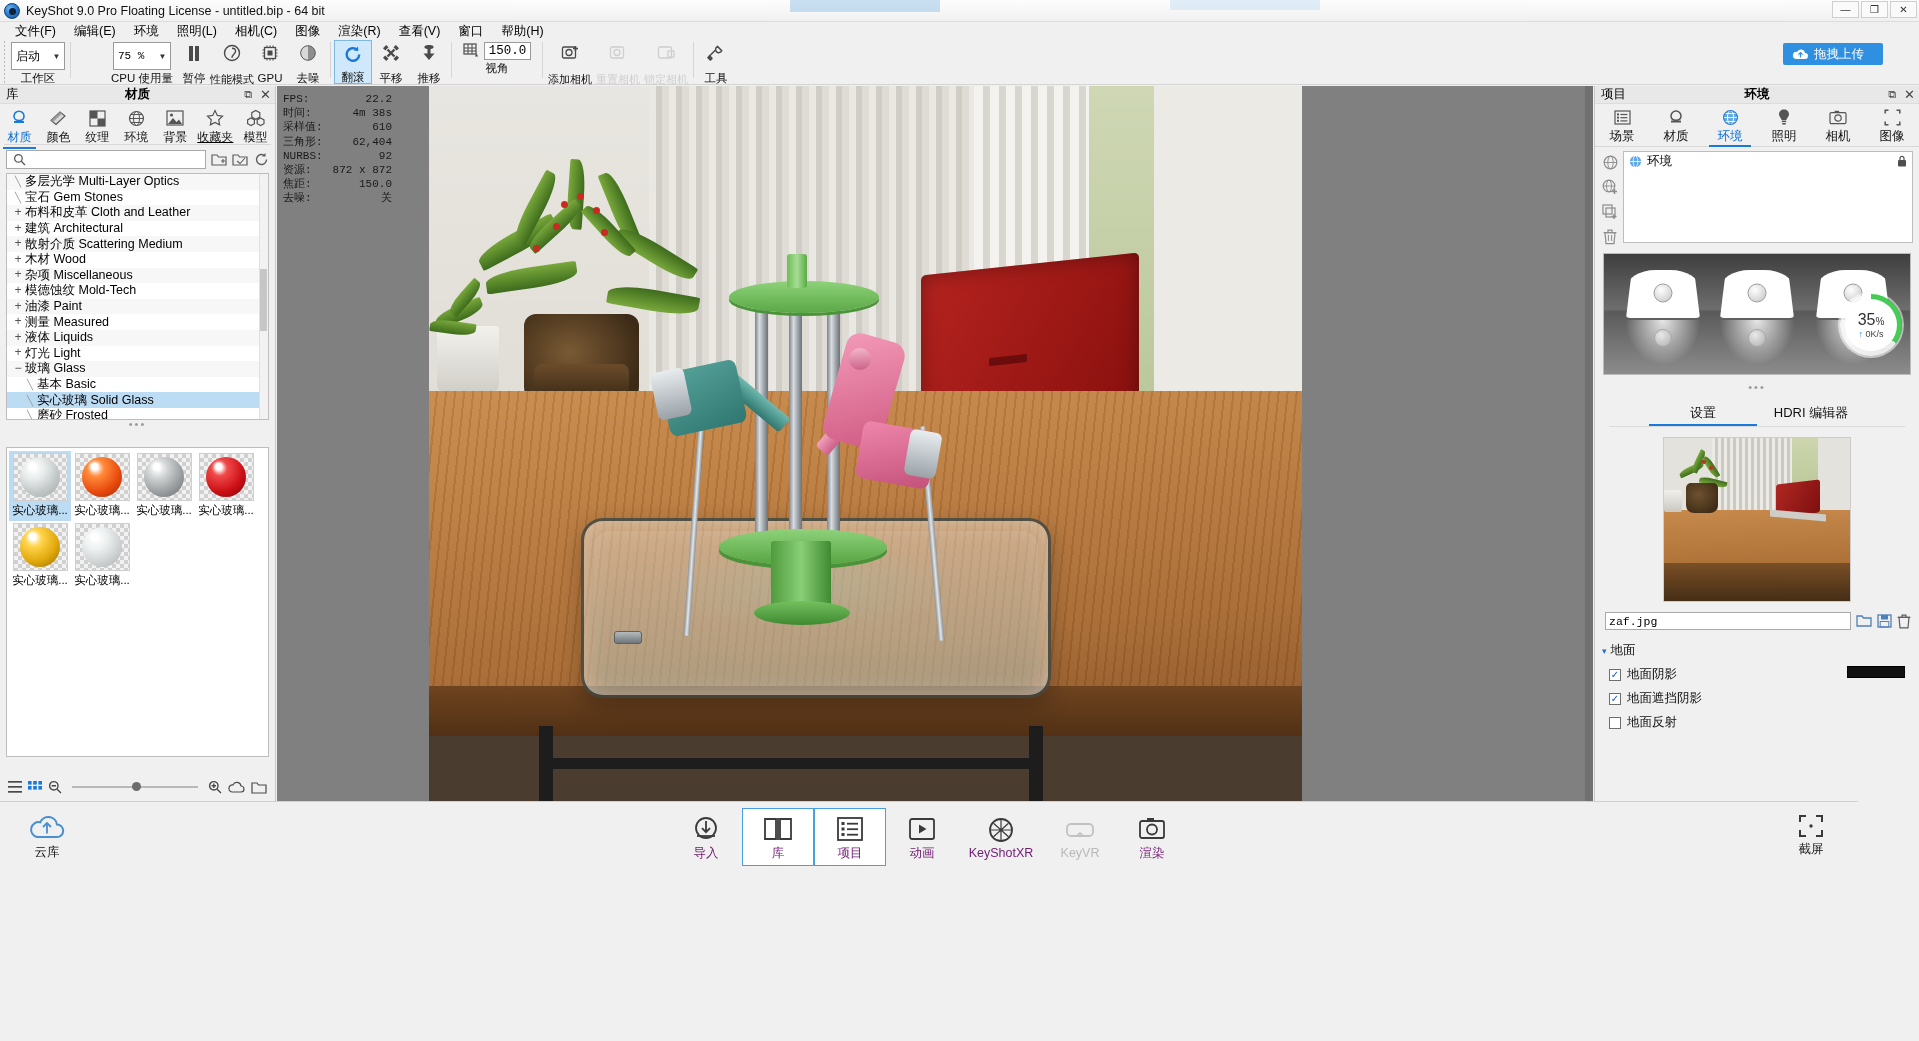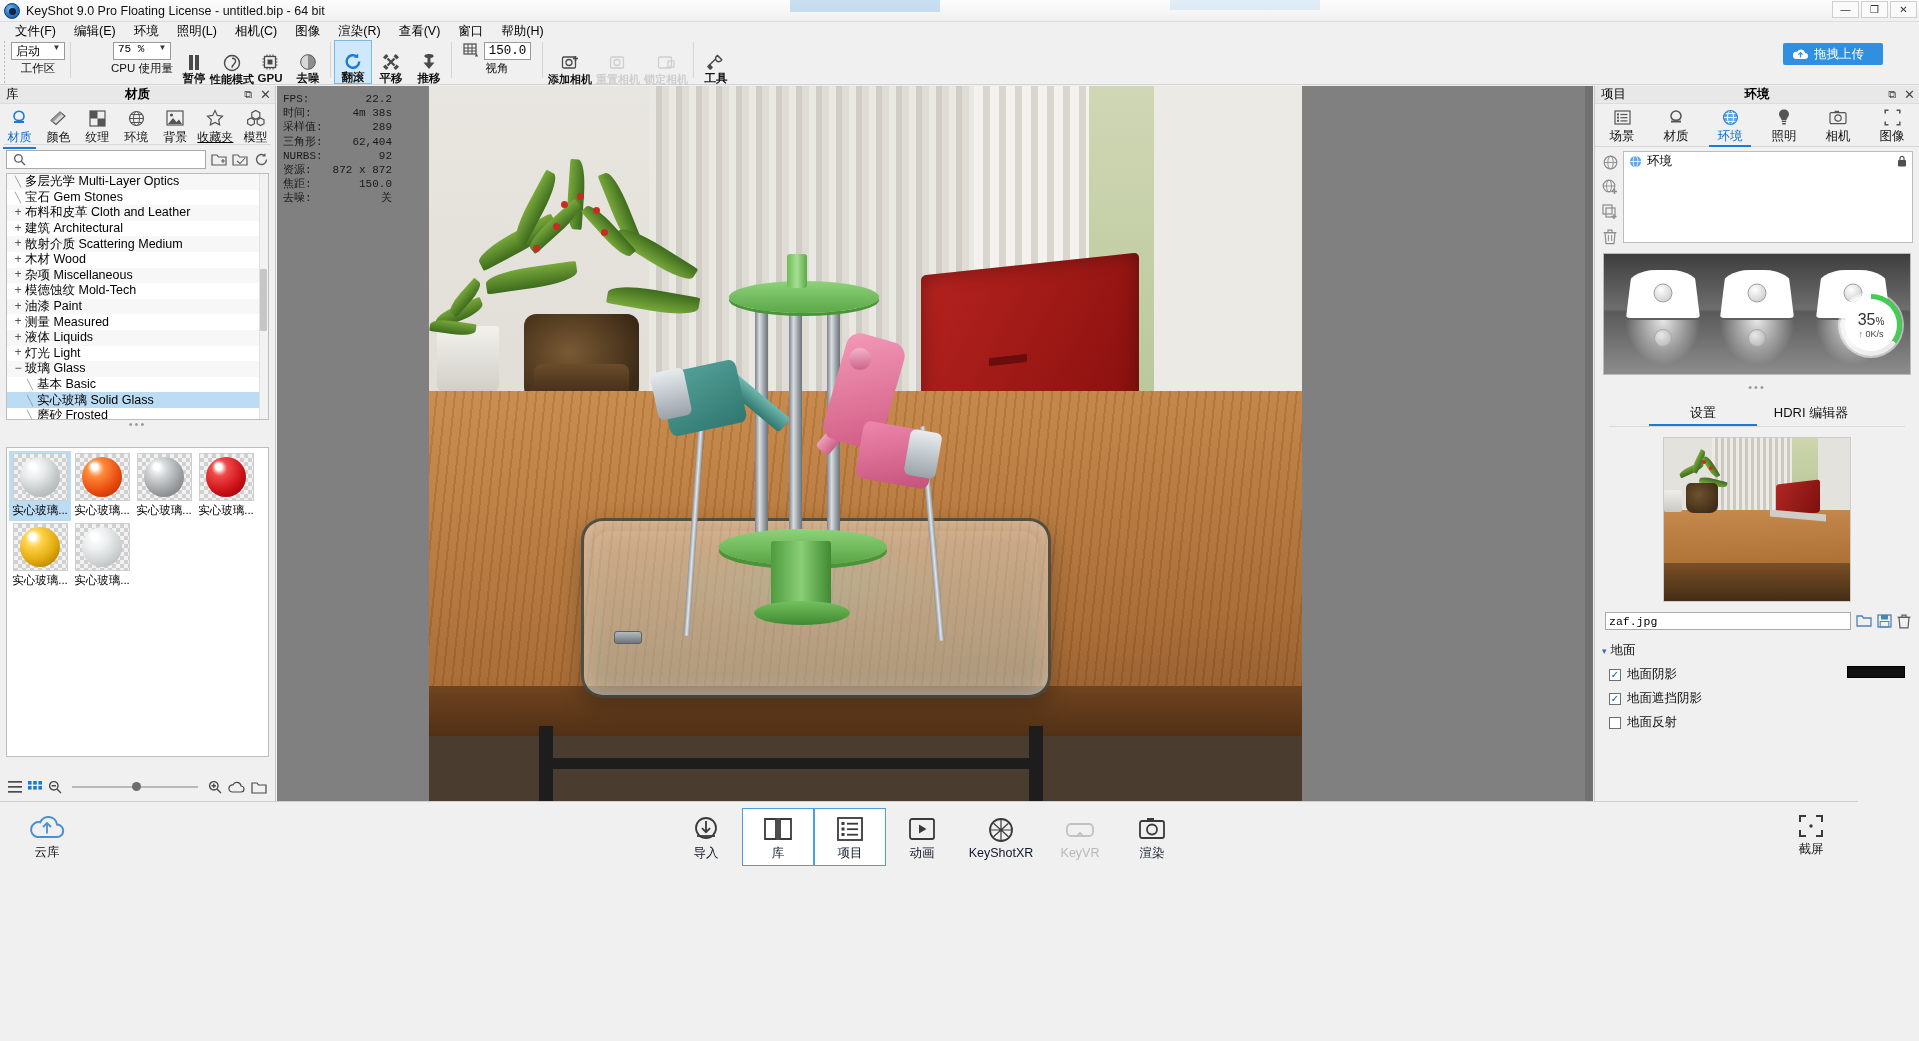--- a/index.html
+++ b/index.html
@@ -63,31 +63,31 @@
   }
   .tb-grip {
     width:7px; height:42px; margin-top:1px; margin-left:2px;
     background-image: radial-gradient(#b8b8b8 1px, transparent 1px);
     background-size: 3px 4px; background-position: 1px 3px; background-repeat: repeat-y;
   }
   .tb-group { display:flex; align-items:flex-start; height:44px; }
   .tb-sep { width:1px; height:36px; background:#d5d5d5; margin: 2px 3px 0 3px; }
   .tb-cell {
     width:38px; height:44px; display:flex; flex-direction:column;
-    align-items:center; justify-content:flex-end; padding-top:2px; position:relative;font-weight:bold;
+    align-items:center; justify-content:space-between; padding-top:2px; position:relative;
   }
   .tb-cell.wide { width: 48px; }
   .tb-cell .ic { height:22px; display:flex; align-items:center; justify-content:center; }
   .tb-cell .lb { font-size:11.5px; color:#111; line-height:11px; text-align:center; white-space:nowrap; }
   .tb-cell .lb.two { line-height:10.5px; }
   .tb-cell.active { background:#cfe8fb; border:1px solid #7eb9e6; }
   .tb-cell.dim .lb, .tb-cell.dim .ic { color:#b4b4b4; opacity:.55; }
 
   .combo {
-    height:18px; border:1px solid #9a9a9a; background:#fff; display:flex; align-items:flex-start;
+    height:28px; border:1px solid #9a9a9a; background:#fff; display:flex; align-items:center;
     font-size:12px; color:#000; padding:0 2px 0 4px; position:relative; margin-top:2px;
   }
   .combo .cv { flex:1; white-space:nowrap; }
   .combo .arw { width:11px; text-align:center; font-size:8px; color:#333; }
   .numbox {
     height:18px; width:47px; border:1px solid #9a9a9a; background:#fff;
     font-size:12.5px; color:#000; display:flex; align-items:center; justify-content:center; margin-top:2px;
     font-family:"Liberation Mono","DejaVu Sans Mono",monospace;
   }
   .grpcell { display:flex; flex-direction:column; align-items:center; width:auto; }
@@ -476,21 +476,21 @@
     position:absolute; left:0; top:801px; width:1858px; height:240px; background:#f0f0f0;
     border-top:1px solid #d0d0d0;
   }
   .bb-cloud { position:absolute; left:16px; top:12px; width:62px; display:flex; flex-direction:column; align-items:center; }
   .bb-cloud .lb { font-size:12.5px; color:#111; margin-top:2px; }
   .bb-center { position:absolute; left:50%; transform:translateX(-50%); top:6px; display:flex; align-items:flex-start; gap:0px; }
   .bb-cell {
     width:72px; height:58px; display:flex; flex-direction:column; align-items:center; justify-content:center;
   }
   .bb-cell .ic { height:32px; display:flex; align-items:center; justify-content:center; }
-  .bb-cell .lb { font-size:12.5px; color:#0f172a; }
+  .bb-cell .lb { font-size:12.5px; color:#701a75; }
   .bb-cell.sel { border:1px solid #4a9fe0; background:#fff; }
   .bb-cell.dim .lb { color:#b9b9b9; }
   .bb-right { position:absolute; right:16px; top:12px; width:62px; display:flex; flex-direction:column; align-items:center; }
   .bb-right .lb { font-size:12.5px; color:#111; margin-top:3px; }
 
   svg { display:block; }
 </style>
 </head>
 <body>
 
@@ -1058,21 +1058,21 @@
       <div class="row">
         <span class="k">FPS:</span>
         <span class="v">22.2</span>
       </div>
       <div class="row">
         <span class="k">时间:</span>
         <span class="v">4m 38s</span>
       </div>
       <div class="row">
         <span class="k">采样值:</span>
-        <span class="v">289</span>
+        <span class="v">610</span>
       </div>
       <div class="row">
         <span class="k">三角形:</span>
         <span class="v">62,404</span>
       </div>
       <div class="row">
         <span class="k">NURBS:</span>
         <span class="v">92</span>
       </div>
       <div class="row">

